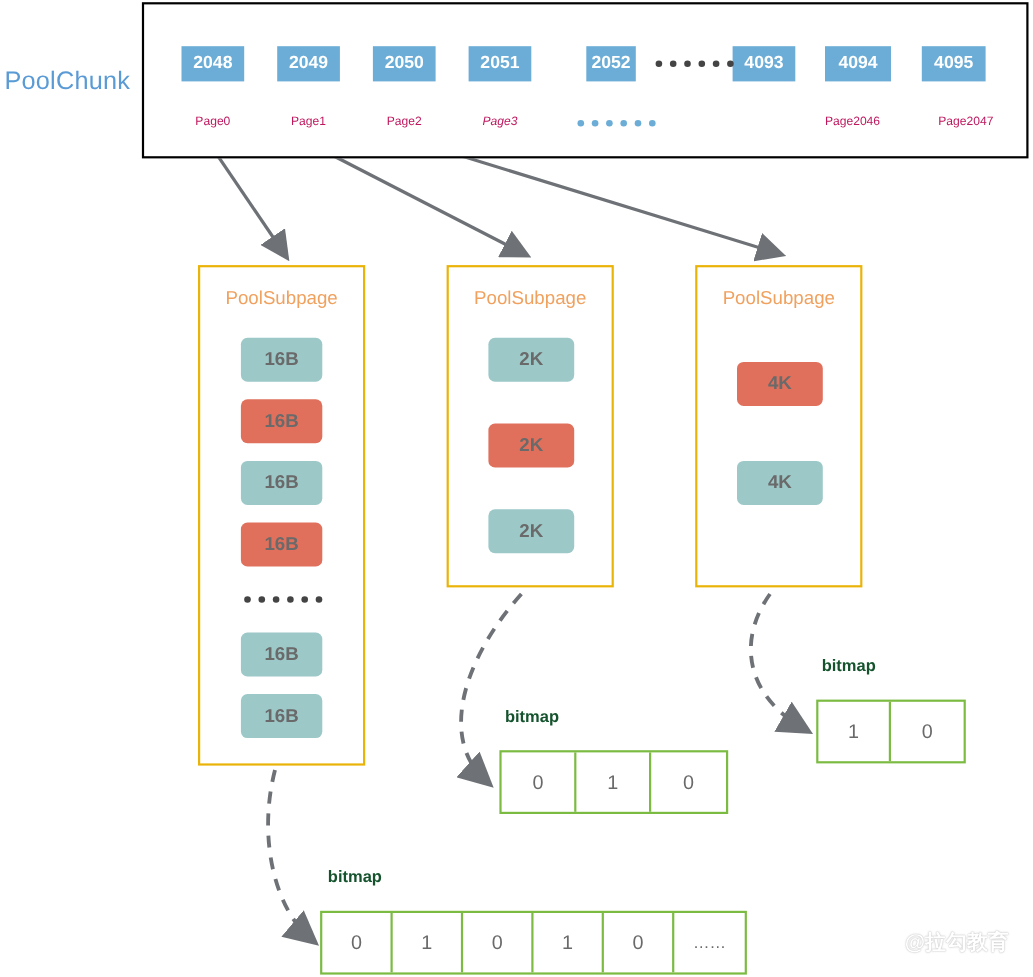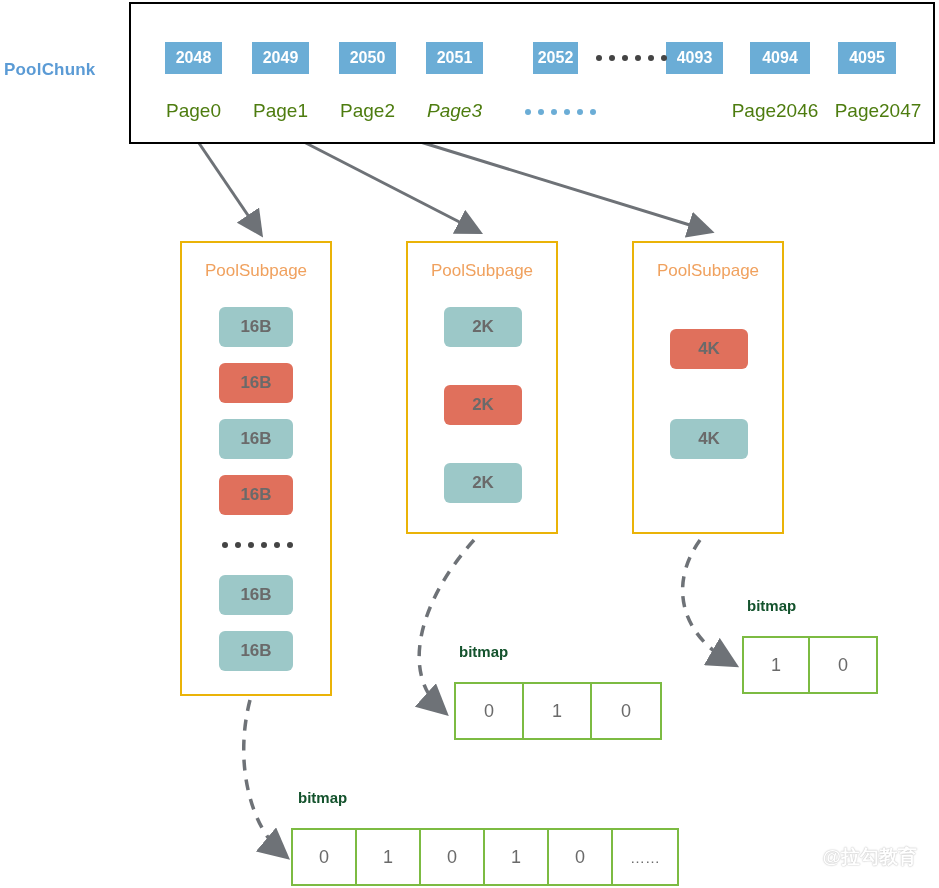--- a/index.html
+++ b/index.html
@@ -8,34 +8,34 @@
     font-family:"Liberation Sans","DejaVu Sans",sans-serif;
   }
   #stage{position:absolute;left:0;top:0;width:939px;height:888px;}
 
   
   #links{position:absolute;left:0;top:0;width:939px;height:888px;pointer-events:none;}
 
   
   .chunk-label{
     position:absolute;left:4px;top:60px;width:120px;
-    color:#5B9BD5;font-size:17px;font-weight:bold;letter-spacing:.2px;
+    color:#5B9BD5;font-size:23px;font-weight:normal;letter-spacing:.2px;
   }
   .chunk-box{
     position:absolute;left:129px;top:2px;width:806px;height:142px;
     border:2px solid #000000;background:#fff;box-sizing:border-box;
   }
   .page-cell{
     position:absolute;top:38px;height:32px;
     background:#6BADD6;color:#ffffff;font-size:16px;font-weight:bold;
     display:flex;align-items:center;justify-content:center;box-sizing:border-box;
   }
   .page-name{
     position:absolute;top:96px;height:22px;
-    color:#4d7c0f;font-size:19px;
+    color:#be185d;font-size:11px;
     display:flex;align-items:center;justify-content:center;white-space:nowrap;
   }
   .dots{position:absolute;display:flex;align-items:center;gap:7px;height:20px;}
   .dots i{display:block;width:6px;height:6px;border-radius:50%;background:#444;}
   .dots.blue i{background:#6BADD6;}
 
   
   .subpage{
     position:absolute;border:2px solid #eab308;background:#fff;box-sizing:border-box;
   }

